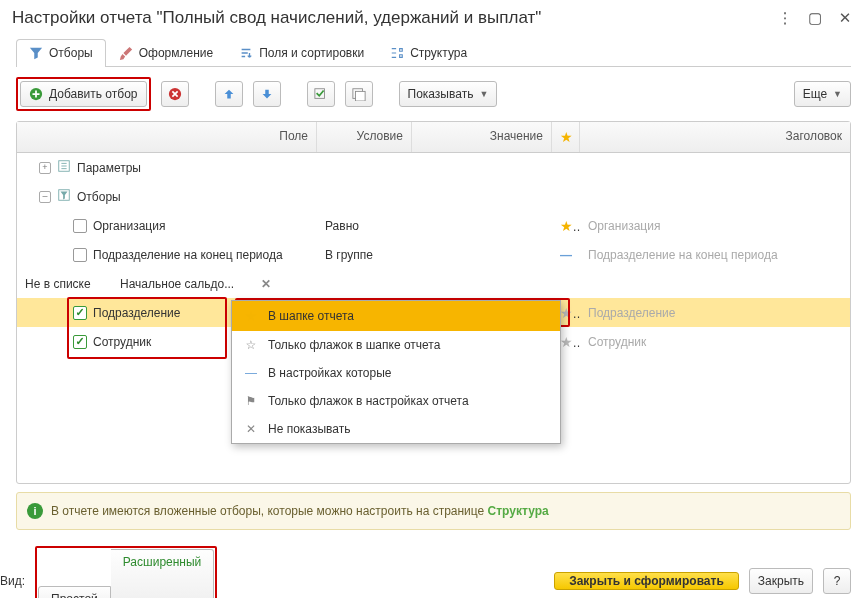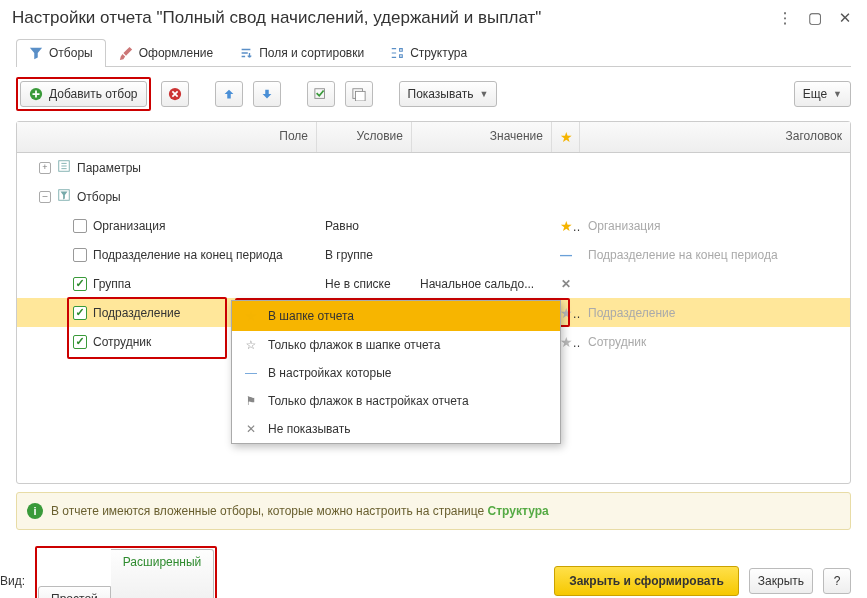--- a/index.html
+++ b/index.html
@@ -165,21 +165,21 @@
     font-size:12px;
   }
   .seg:first-child { border-radius:3px 0 0 3px;margin-top:37px; }
   .seg:last-child { border-radius:0 3px 3px 0; border-left:none; color:#2e8b2e; }
   .footer .spacer { flex:1; }
   .primary {
     background: linear-gradient(#ffe04a,#f6c800);
     border-color:#caa200;
     font-weight:bold;
     padding:0 14px;
-    height:30px;
+    height:18px;
   }
 </style>
 </head>
 <body>
 
 <div class="titlebar">
   <div class="title">Настройки отчета "Полный свод начислений, удержаний и выплат"</div>
   <div class="winbtn">⋮</div>
   <div class="winbtn">▢</div>
   <div class="winbtn">✕</div>
@@ -320,24 +320,20 @@
         <span class="chk"></span>
         <span>Подразделение на конец периода</span>
       </div>
       <div class="col-cond">В группе</div>
       <div class="col-val"></div>
       <div class="col-star"><span class="dash">—</span></div>
       <div class="col-title placeholder-title">Подразделение на конец периода</div>
     </div>
 
     <div class="row">
-      <div class="col-field indent2">
-        <span class="chk on"></span>
-        <span>Группа</span>
-      </div>
       <div class="col-cond">Не в списке</div>
       <div class="col-val">Начальное сальдо...</div>
       <div class="col-star"><span class="xmark">✕</span></div>
     </div>
 
     <div class="row selected">
       <div class="col-field indent2">
         <span class="chk on"></span>
         <span>Подразделение</span>
       </div>

